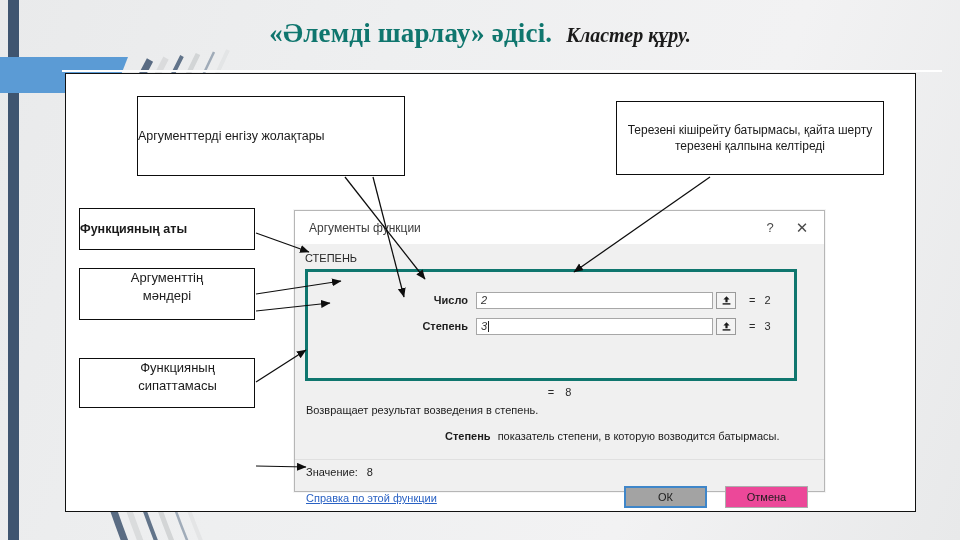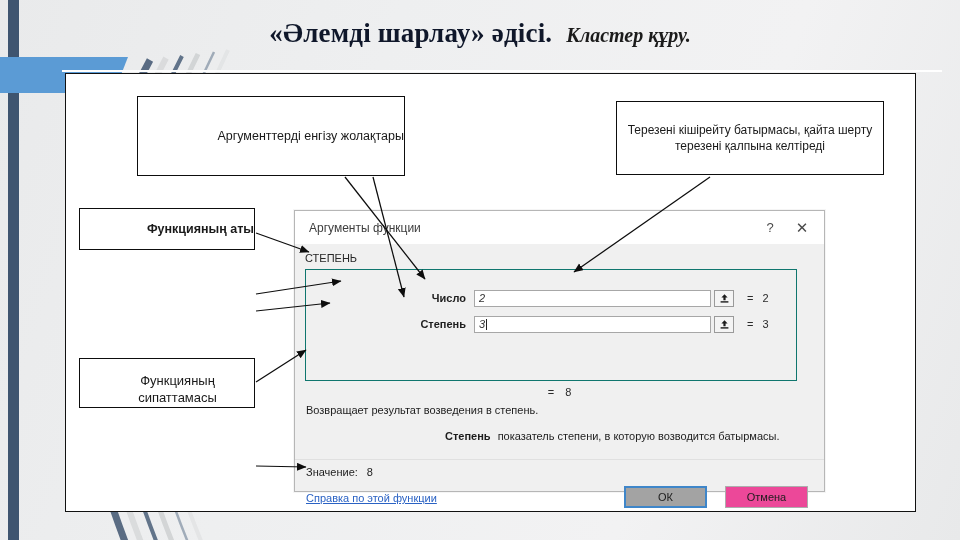--- a/index.html
+++ b/index.html
@@ -20,40 +20,40 @@
     clip-path:polygon(0 0,100% 0,89% 100%,0 100%);
   }
   .blue-para2{
     position:absolute;left:0;top:57px;width:114px;height:36px;background:#5b9bd5;
   }
 
   
   .title-bar{position:absolute;left:0;top:18px;width:960px;height:46px;text-align:center;}
   .title-main{
     font-family:"Liberation Serif","DejaVu Serif",serif;
-    font-weight:bold;font-size:27px;color:#0f172a;letter-spacing:.2px;
+    font-weight:bold;font-size:27px;color:#0f766e;letter-spacing:.2px;
   }
   .title-sub{
     font-family:"Liberation Serif","DejaVu Serif",serif;
     font-weight:bold;font-style:italic;font-size:20px;color:#1b1b1b;margin-left:14px;
   }
   .title-rule{position:absolute;left:62px;top:70px;width:880px;height:2px;background:#ffffff;}
 
   
   .panel{
     position:absolute;left:65px;top:73px;width:851px;height:439px;
     background:#ffffff;border:1px solid #111;
     box-sizing:border-box;
   }
 
   
   .callout{
     position:absolute;box-sizing:border-box;
     background:#ffffff;border:1.6px solid #0d0d0d;
-    display:flex;align-items:center;justify-content:flex-end;
+    display:flex;align-items:center;justify-content:flex-start;
     text-align:center;color:#1a1a1a;line-height:1.35;
     font-size:12.5px;
   }
   .co-args   {left:137px;top:96px;width:268px;height:80px;font-size:12.5px;}
   .co-mini   {left:616px;top:101px;width:268px;height:74px;font-size:12px;padding:8px 10px;}
   .co-fname  {left:79px;top:208px;width:176px;height:42px;font-weight:bold;font-size:12.5px;}
   .co-argval {left:79px;top:268px;width:176px;height:52px;font-size:13px;}
   .co-fdesc  {left:79px;top:358px;width:176px;height:50px;font-size:13px;padding-left:21px;}
   .co-help   {left:79px;top:441px;width:176px;height:50px;font-size:13px;}
   .co-multi  {flex-direction:column;}
@@ -81,21 +81,21 @@
   .dlg-title .btn.close{font-size:15px;}
   .dlg-body{
     position:absolute;left:0;top:33px;right:0;bottom:0;
     background:#f0f0f0;
   }
   .fn-name{
     position:absolute;left:10px;top:8px;font-size:11px;color:#262626;font-weight:normal;
   }
   .args-area{
     position:absolute;left:10px;top:25px;right:27px;height:112px;
-    background:#f0f0f0;border:1px solid #0f766e;box-sizing:border-box;
+    background:#f0f0f0;border:3px solid #0f766e;box-sizing:border-box;
   }
   .arg-row{position:absolute;left:0;width:100%;height:20px;display:flex;align-items:center;}
   .arg-row .lab{width:160px;text-align:right;padding-right:8px;font-size:11px;font-weight:bold;color:#1d1d1d;}
   .arg-field{
     width:237px;height:17px;background:#ffffff;border:1px solid #a7a7a7;
     box-sizing:border-box;display:flex;align-items:center;padding-left:4px;
     font-size:11px;color:#333;font-style:italic;
   }
   .arg-caret{display:inline-block;width:1px;height:11px;background:#222;margin-left:1px;}
   .rng-btn{
@@ -160,20 +160,24 @@
   </div>
 
   <div class="callout co-mini">
     <span>Терезені кішірейту батырмасы, қайта шерту терезені қалпына келтіреді</span>
   </div>
 
   <div class="callout co-fname">
     <span>Функцияның аты</span>
   </div>
 
+  <div class="callout co-argval co-multi">
+    <span>Аргументтің</span>
+    <span>мәндері</span>
+  </div>
 
   <div class="callout co-fdesc co-multi">
     <span>Функцияның</span>
     <span>сипаттамасы</span>
   </div>
 
 
   <div class="dlg">
 
     <div class="dlg-title">

